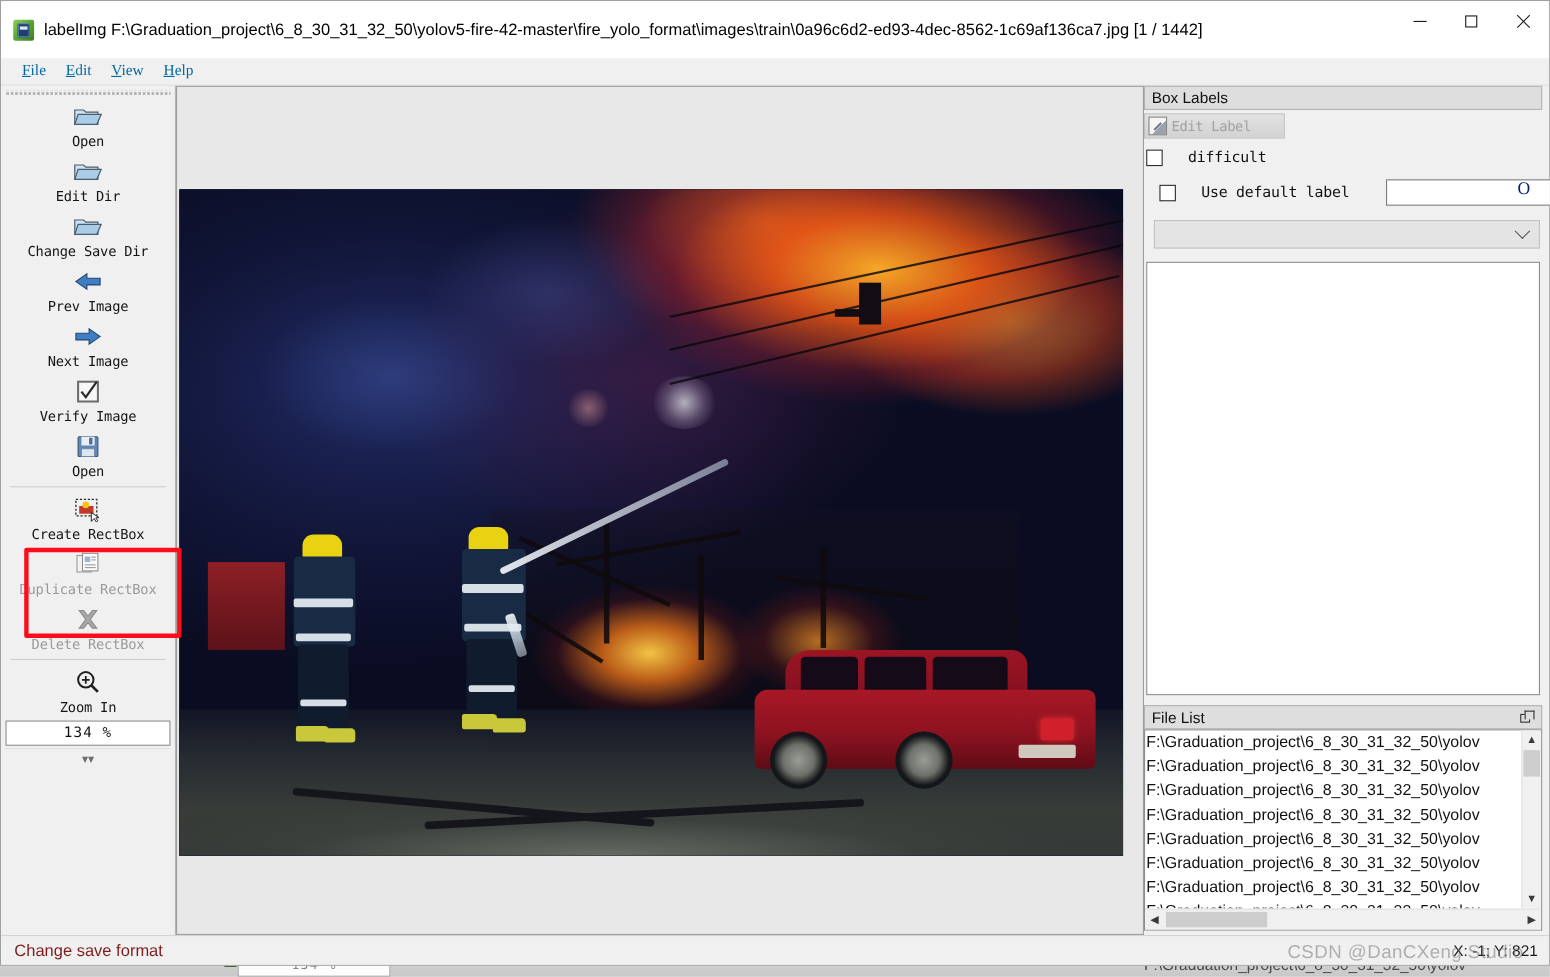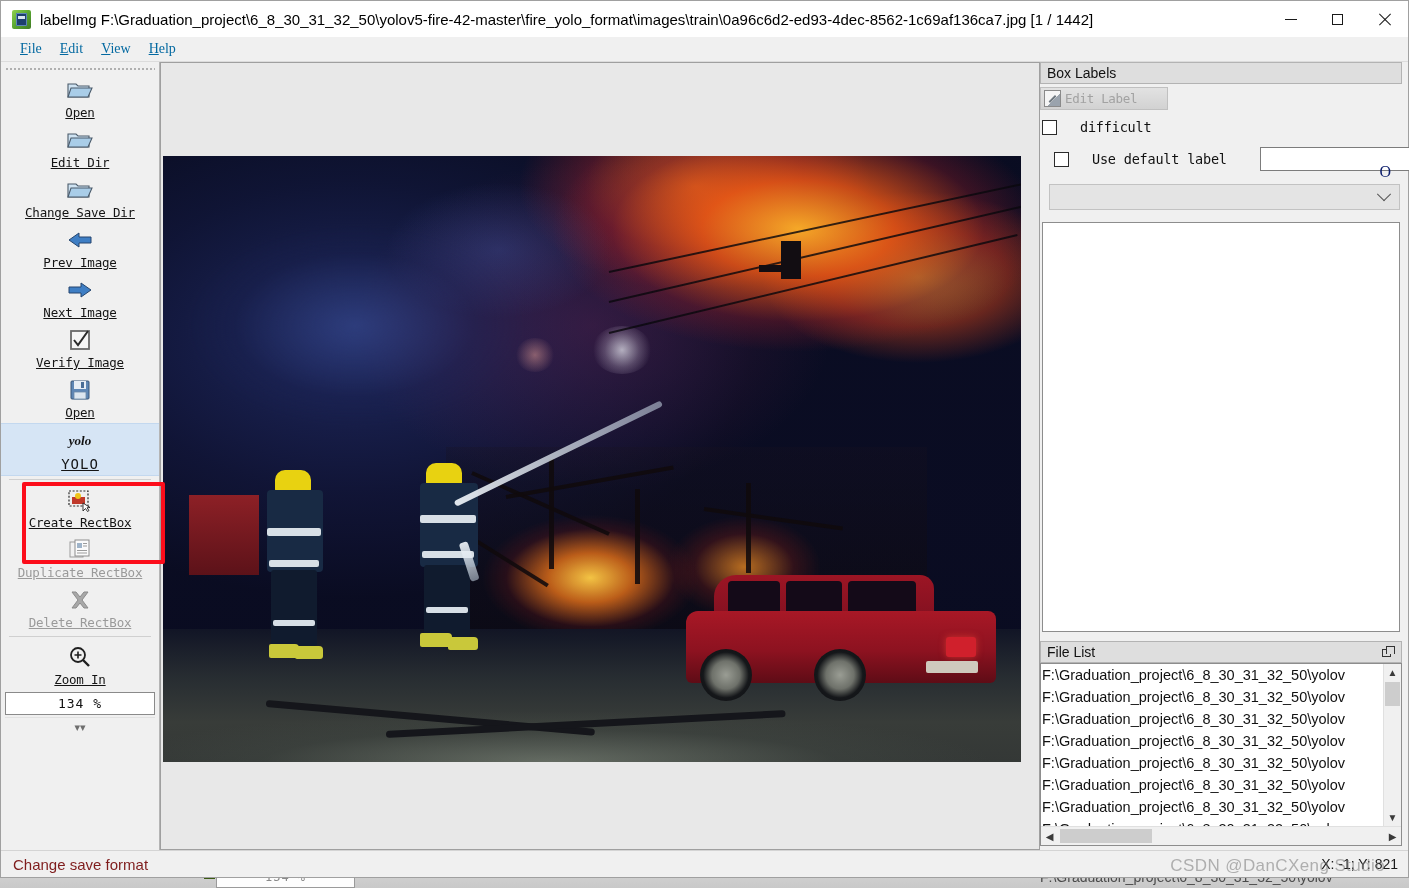--- a/index.html
+++ b/index.html
@@ -66,21 +66,21 @@
     width: 1409px; height: 878px;
     background: #f0f0f0;
     border: 1px solid #a0a0a0;
     box-sizing: border-box;
     display: flex;
     flex-direction: column;
   }
 
   
   #titlebar {
-    height: 36px;
+    height: 52px;
     background: #ffffff;
     display: flex;
     align-items: center;
     flex: none;
     position: relative;
   }
   #app-icon {
     width: 19px; height: 19px;
     margin-left: 11px;
     flex: none;
@@ -212,21 +212,20 @@
     align-items: center;
     justify-content: center;
     margin-bottom: 2px;
   }
   .tool-label {
     font-family: "DejaVu Sans Mono", monospace;
     font-size: 12.5px;
     color: #141414;
     letter-spacing: -0.2px;
     white-space: nowrap;
-    text-decoration: underline;
   }
   .tool-label.disabled { color: #9a9a9a; }
   .tool-label.yolo-lbl {
     font-size: 14px;
     letter-spacing: 1px;
   }
   .yolo-mark {
     font-family: "Liberation Serif", serif;
     font-style: italic;
     font-weight: bold;
@@ -770,26 +769,20 @@
           <svg width="24" height="24" viewBox="0 0 24 24">
             <rect x="3" y="3" width="18" height="18" rx="1" fill="#5f87b5" stroke="#3a5679" stroke-width="1"></rect>
             <rect x="6" y="3" width="12" height="8" fill="#e8eef5"></rect>
             <rect x="13" y="4" width="3" height="6" fill="#4a6d96"></rect>
             <rect x="6" y="14" width="12" height="7" fill="#dde6ef" stroke="#6d89a8" stroke-width="0.8"></rect>
           </svg>
         </span>
         <span class="tool-label">Open</span>
       </div>
 
-      <div class="tool-item highlighted">
-        <span class="tool-icon">
-          <span class="yolo-mark">yolo</span>
-        </span>
-        <span class="tool-label yolo-lbl">YOLO</span>
-      </div>
 
       <div class="tool-sep"></div>
 
       <div class="tool-item">
         <span class="tool-icon">
           <svg width="26" height="24" viewBox="0 0 26 24">
             <rect x="2" y="3" width="19" height="15" fill="none" stroke="#2a2a2a" stroke-width="1.2" stroke-dasharray="2,1.6"></rect>
             <rect x="5" y="9" width="13" height="7" fill="#c0392b"></rect>
             <circle cx="11" cy="8" r="3" fill="#f0c419"></circle>
             <path d="M16 15 L16 23 L18.5 20.5 L20.5 23.5 L22 22.5 L20 19.8 L23 19.5 Z" fill="#fff" stroke="#222" stroke-width="0.9"></path>

